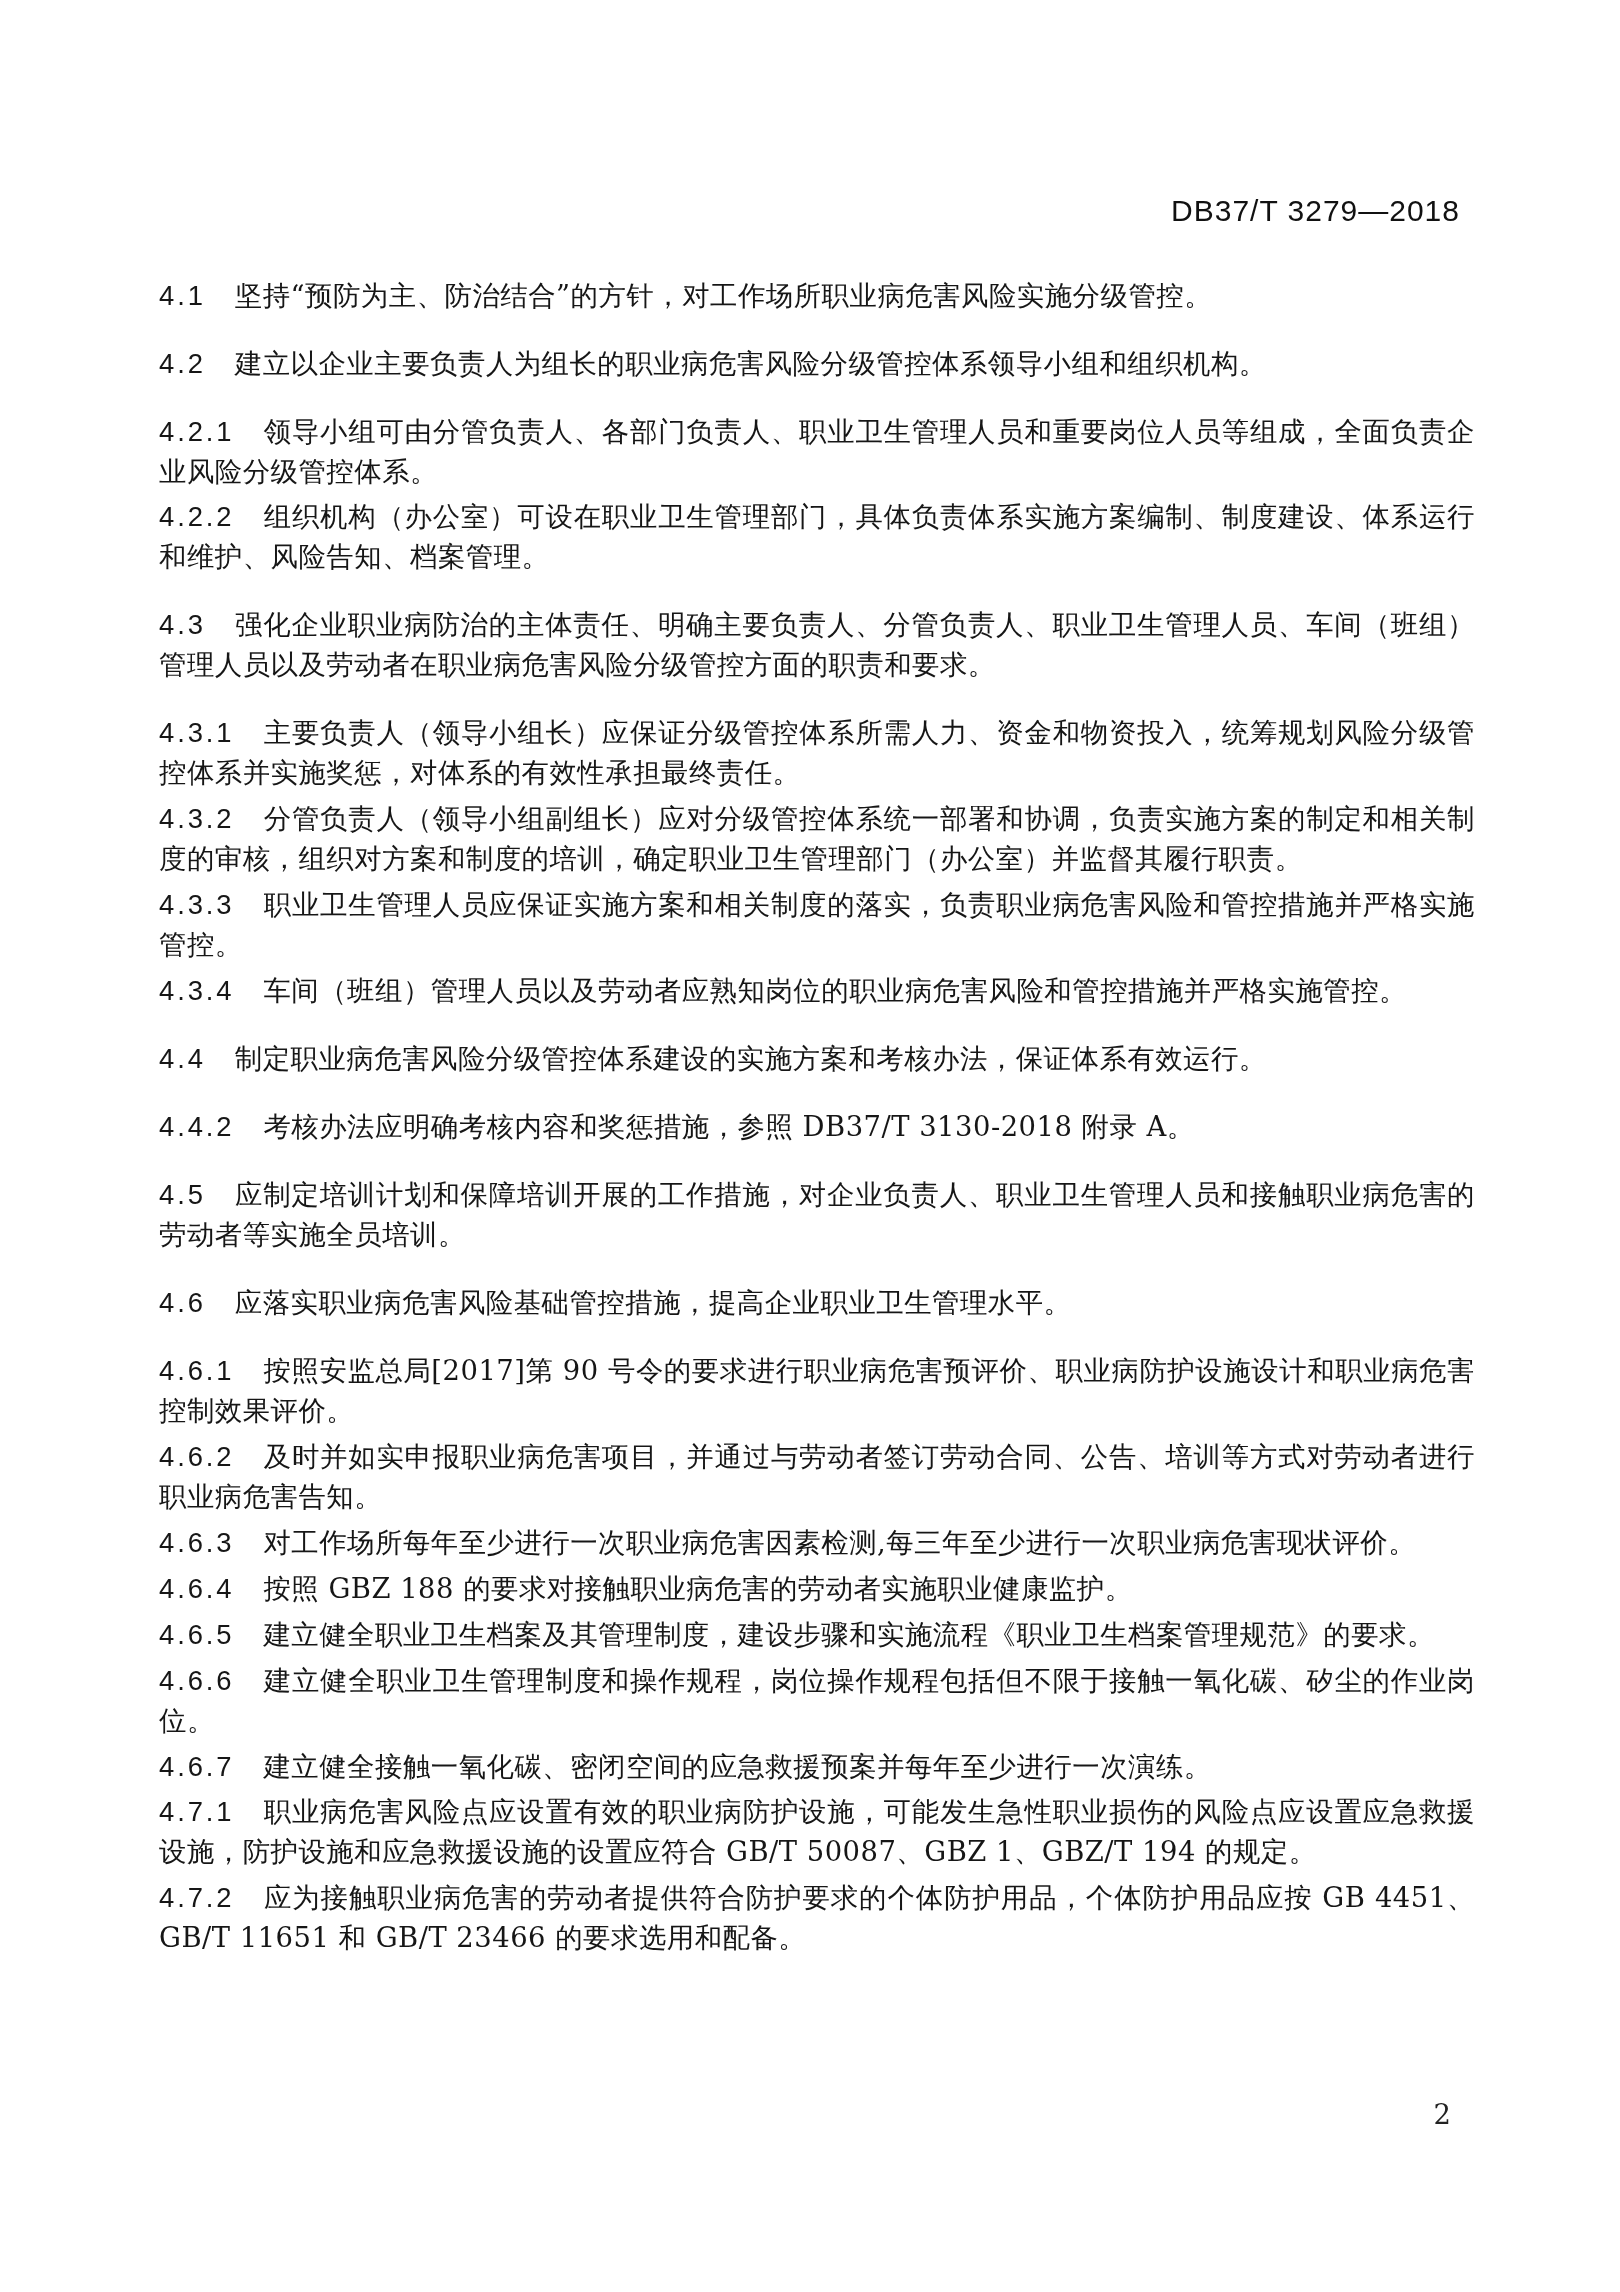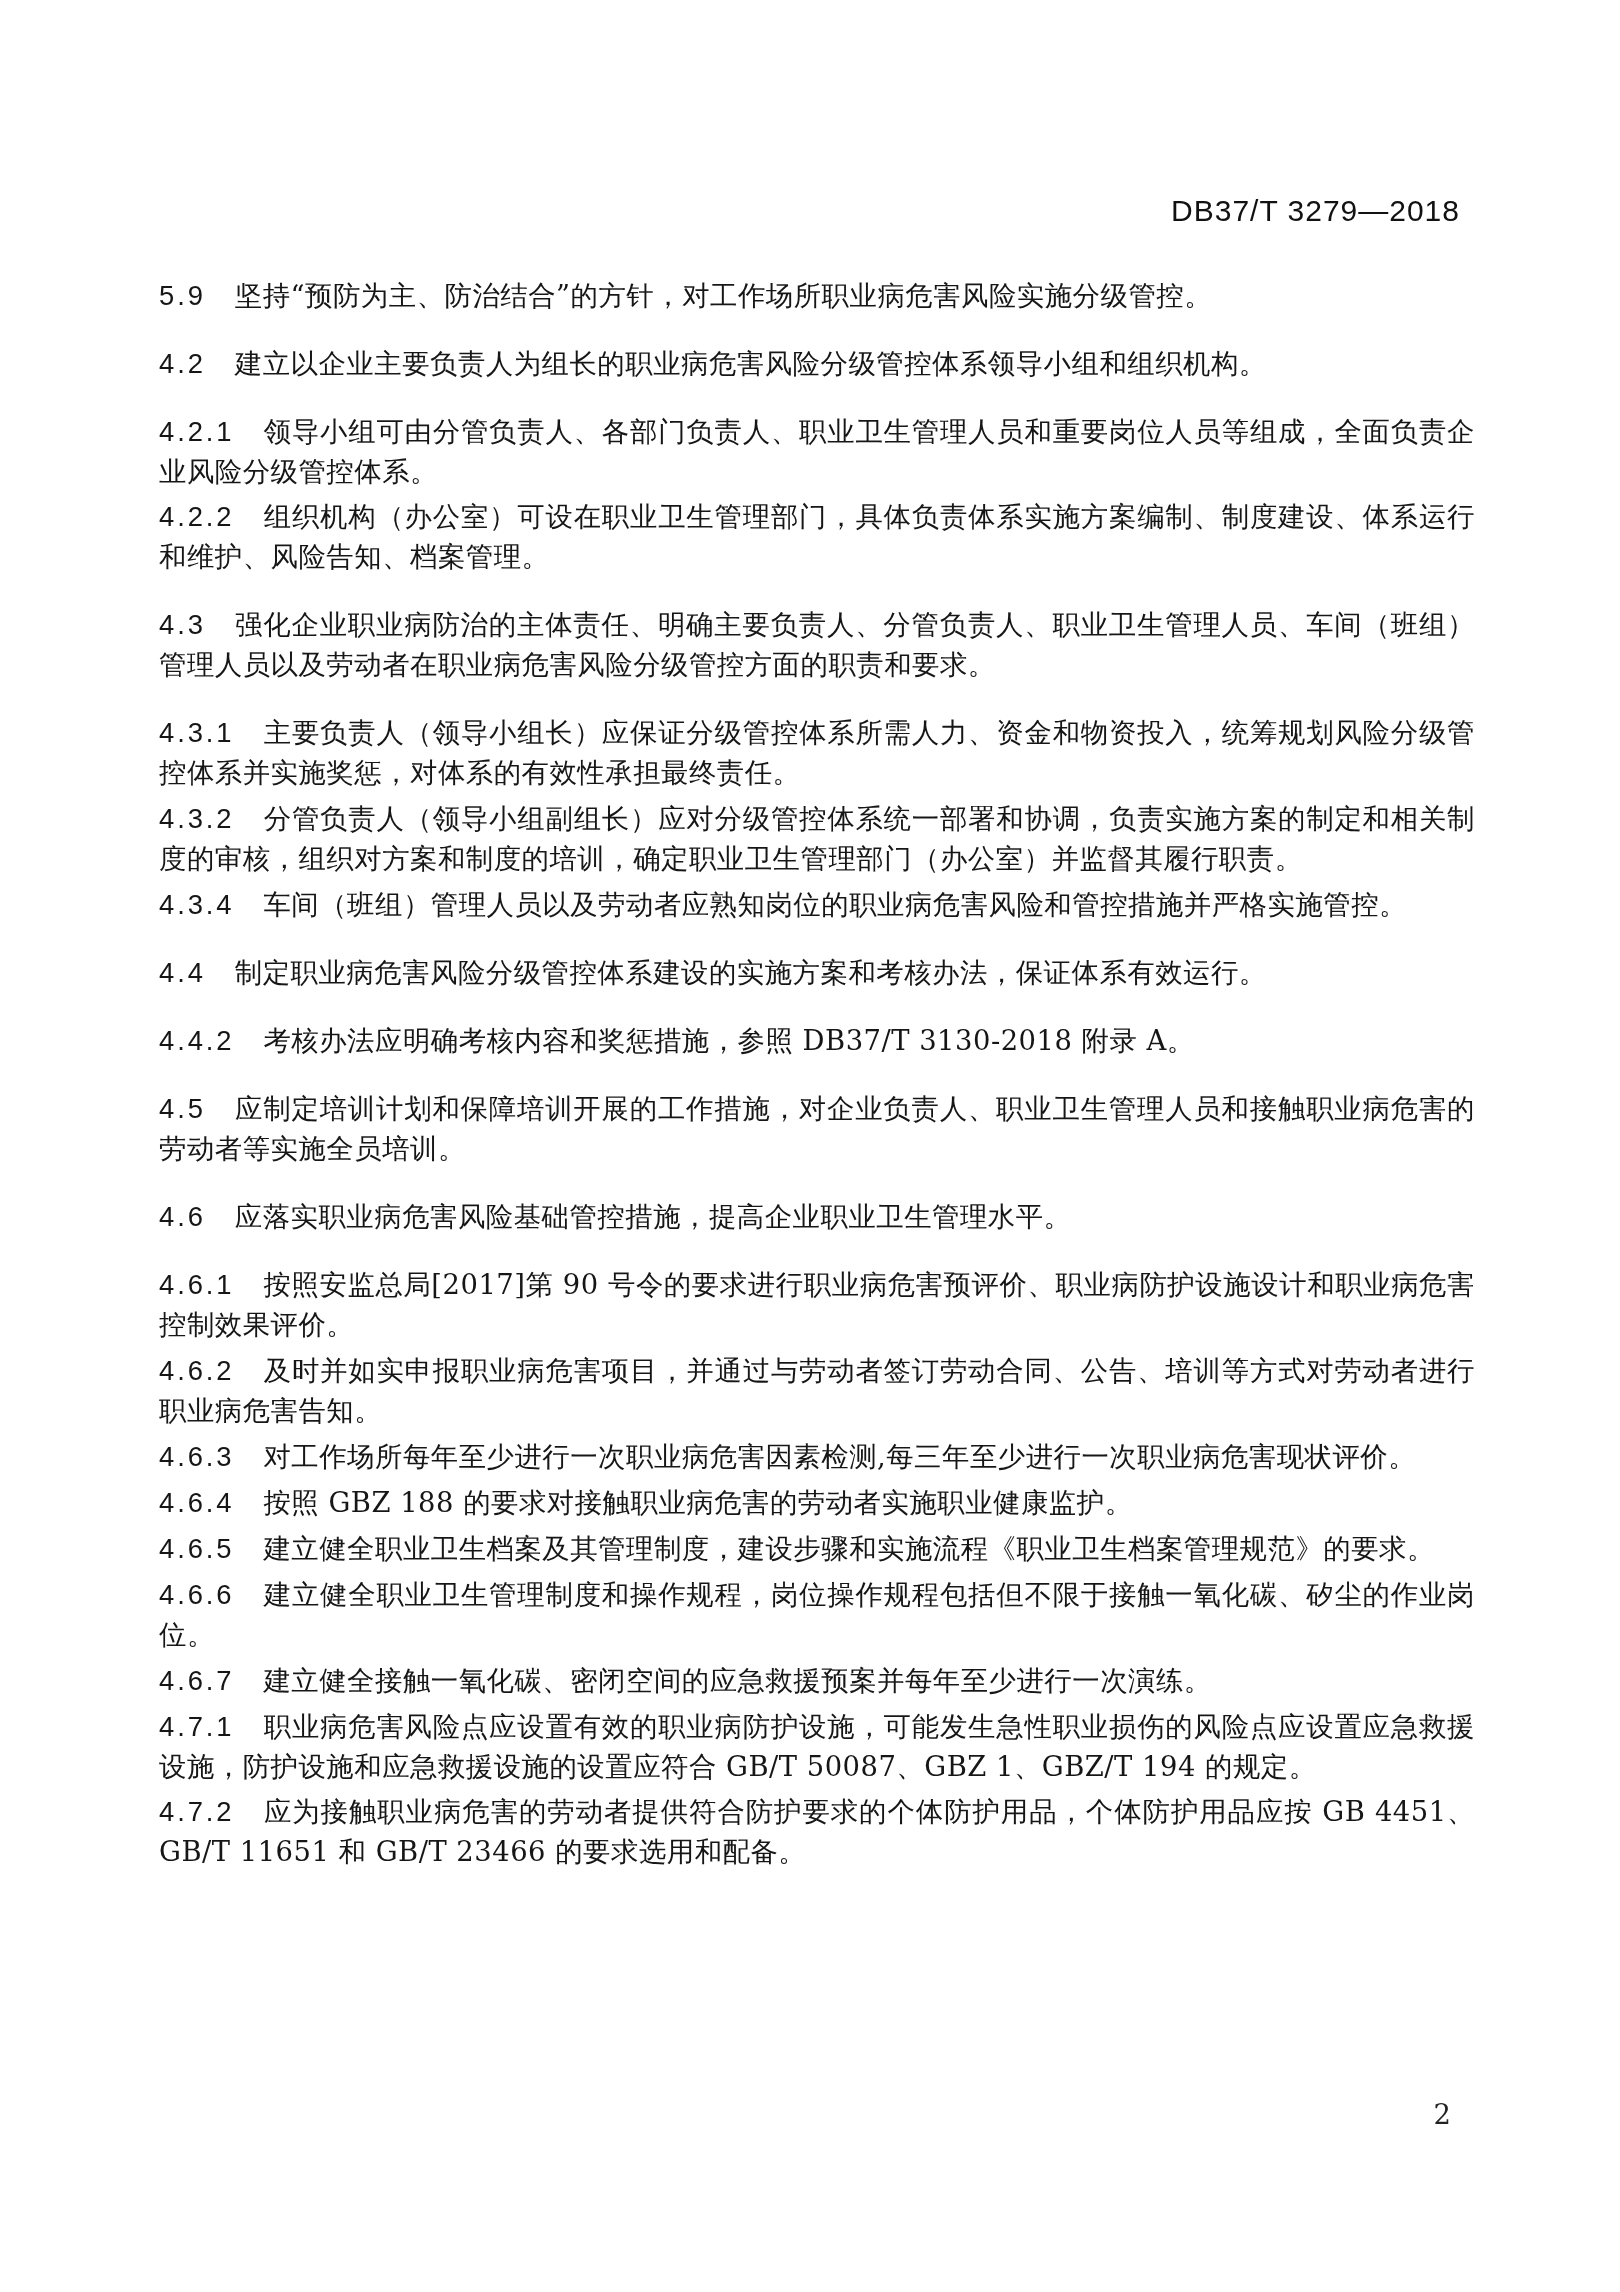--- a/index.html
+++ b/index.html
@@ -63,34 +63,35 @@
 </head>
 <body>
 
 <div class="page">
 
   <div class="page-header">
     <span class="std-code">DB37/T 3279—2018</span>
   </div>
 
   <div class="document-body">
-  <p class="clause level1"><span class="num">5.9</span><span class="txt">坚持“预防为主、防治结合”的方针，对工作场所职业病危害风险实施分级管控。</span></p>
+  <p class="clause level1"><span class="num">4.1</span><span class="txt">坚持“预防为主、防治结合”的方针，对工作场所职业病危害风险实施分级管控。</span></p>
 
   <p class="clause level1"><span class="num">4.2</span><span class="txt">建立以企业主要负责人为组长的职业病危害风险分级管控体系领导小组和组织机构。</span></p>
 
   <p class="clause level2"><span class="num">4.2.1</span><span class="txt">领导小组可由分管负责人、各部门负责人、职业卫生管理人员和重要岗位人员等组成，全面负责企业风险分级管控体系。</span></p>
 
   <p class="clause level2"><span class="num">4.2.2</span><span class="txt">组织机构（办公室）可设在职业卫生管理部门，具体负责体系实施方案编制、制度建设、体系运行和维护、风险告知、档案管理。</span></p>
 
   <p class="clause level1"><span class="num">4.3</span><span class="txt">强化企业职业病防治的主体责任、明确主要负责人、分管负责人、职业卫生管理人员、车间（班组）管理人员以及劳动者在职业病危害风险分级管控方面的职责和要求。</span></p>
 
   <p class="clause level2"><span class="num">4.3.1</span><span class="txt">主要负责人（领导小组长）应保证分级管控体系所需人力、资金和物资投入，统筹规划风险分级管控体系并实施奖惩，对体系的有效性承担最终责任。</span></p>
 
   <p class="clause level2"><span class="num">4.3.2</span><span class="txt">分管负责人（领导小组副组长）应对分级管控体系统一部署和协调，负责实施方案的制定和相关制度的审核，组织对方案和制度的培训，确定职业卫生管理部门（办公室）并监督其履行职责。</span></p>
 
+  <p class="clause level2"><span class="num">4.3.3</span><span class="txt">职业卫生管理人员应保证实施方案和相关制度的落实，负责职业病危害风险和管控措施并严格实施管控。</span></p>
 
   <p class="clause level2"><span class="num">4.3.4</span><span class="txt">车间（班组）管理人员以及劳动者应熟知岗位的职业病危害风险和管控措施并严格实施管控。</span></p>
 
   <p class="clause level1"><span class="num">4.4</span><span class="txt">制定职业病危害风险分级管控体系建设的实施方案和考核办法，保证体系有效运行。</span></p>
 
 
   <p class="clause level2"><span class="num">4.4.2</span><span class="txt">考核办法应明确考核内容和奖惩措施，参照 DB37/T 3130-2018 附录 A。</span></p>
 
   <p class="clause level1"><span class="num">4.5</span><span class="txt">应制定培训计划和保障培训开展的工作措施，对企业负责人、职业卫生管理人员和接触职业病危害的劳动者等实施全员培训。</span></p>
 

